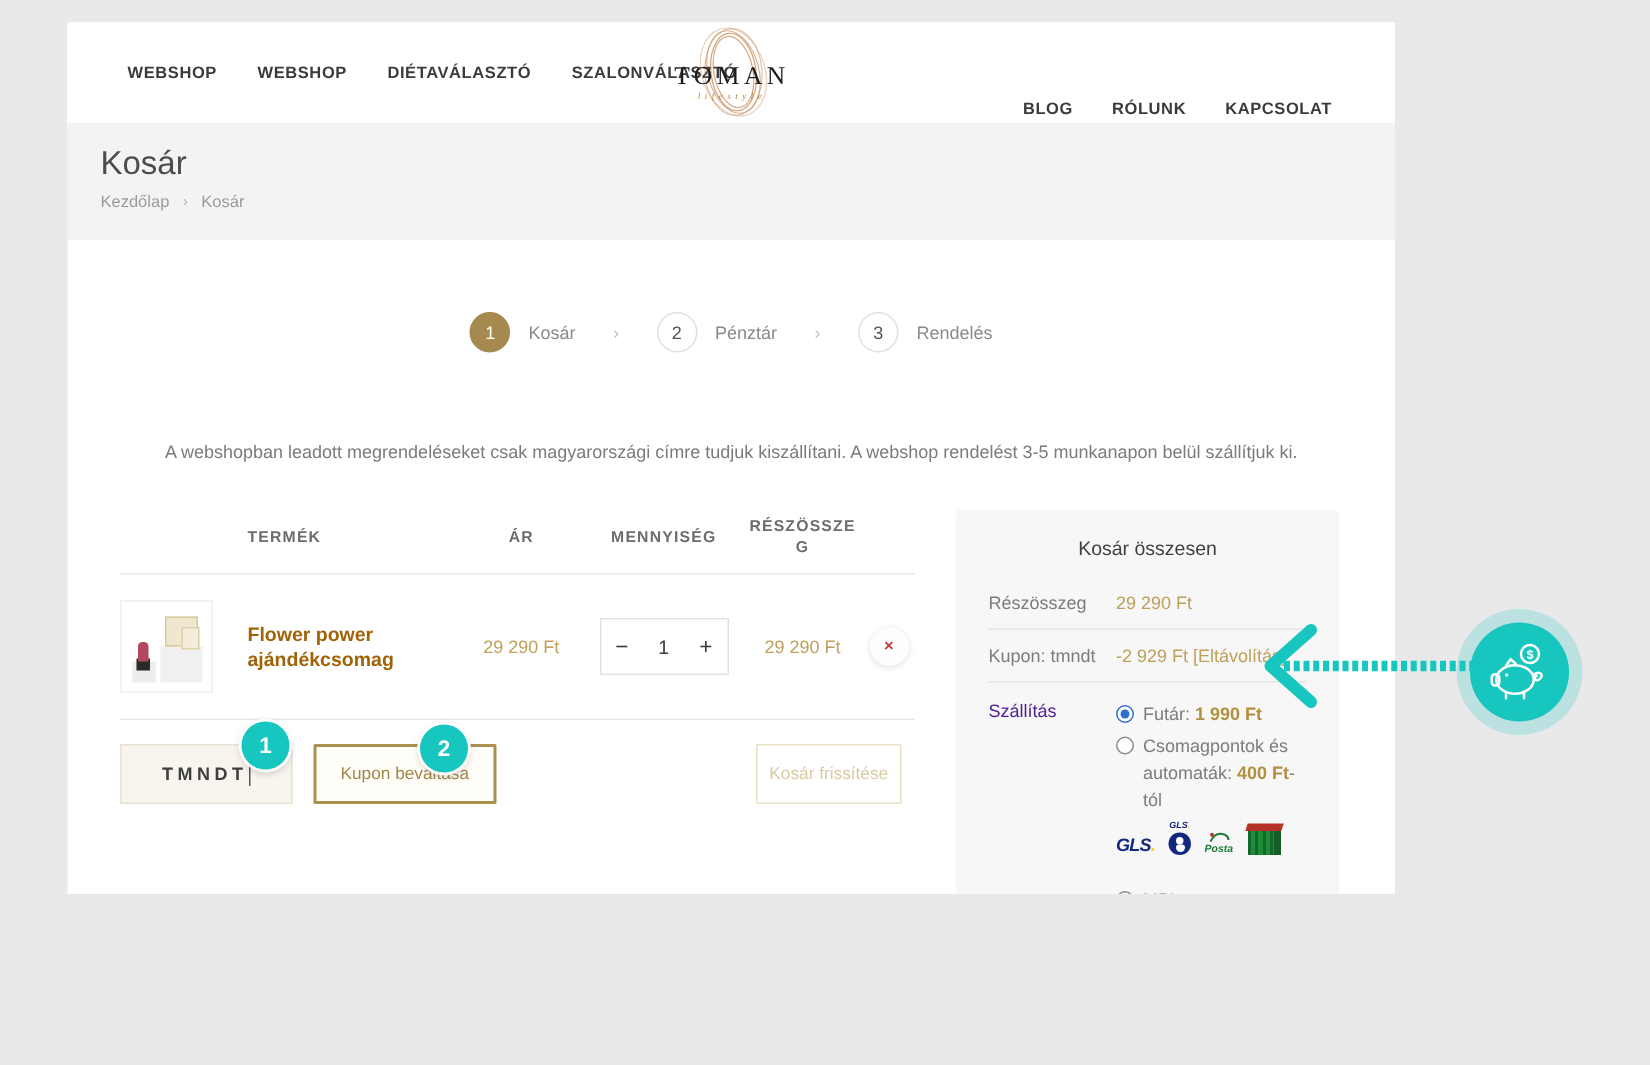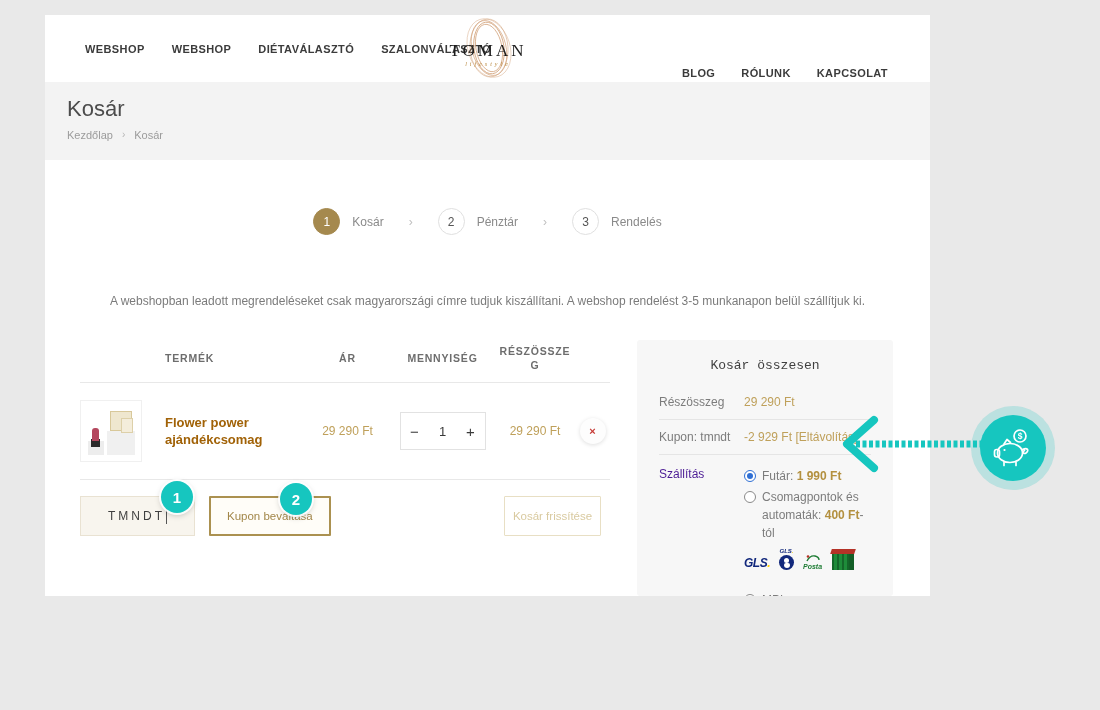--- a/index.html
+++ b/index.html
@@ -58,31 +58,31 @@
   .p-price { text-align:center; font-size:12px; color:#bfa05a; }
   .stepper { width:86px; height:38px; margin:0 auto; border:1px solid #e2e2e2; background:#fff; display:flex; align-items:center; }
   .stepper .st-btn { flex:1; text-align:center; font-size:15px; color:#3a3a3a; cursor:pointer; user-select:none; }
   .stepper .st-val { flex:1; text-align:center; font-size:13px; color:#3a3a3a; }
   .remove-btn { width:26px; height:26px; margin:0 auto; border-radius:50%; background:#fdfdfd;
     box-shadow:0 1px 4px rgba(0,0,0,.13); display:flex; align-items:center; justify-content:center;
     color:#c63a35; font-size:11px; font-weight:700; cursor:pointer; }
   
   .coupon-row { margin-top:16px; display:flex; align-items:center; }
   .coupon-input { width:115px; height:40px; background:#f8f5ee; border:1px solid #e9e2d2;
-    display:flex; align-items:center; justify-content:center; font-size:12px; font-weight:400;
+    display:flex; align-items:center; justify-content:center; font-size:12px; font-weight:700;
     letter-spacing:3px; color:#3f3f3f; cursor:text; }
   .caret { display:inline-block; width:1px; height:16px; background:#555; margin-left:1px; }
   .btn-apply { margin-left:14px; height:40px; padding:0 16px; background:#fffdf8; border:2px solid #ab9150;
     color:#a3874a; font-size:11.5px; border-radius:1px; cursor:pointer; font-family:inherit; }
   .btn-update { margin-left:auto; margin-right:9px; height:40px; width:97px; background:transparent;
     border:1px solid #e8dfc4; color:#d9caa0; font-size:11.5px; border-radius:1px; cursor:pointer; font-family:inherit; }
   
   .summary { position:absolute; left:592px; top:325px; width:256px; height:256px; background:#f7f7f7;
     border-radius:3px; overflow:hidden; }
-  .sum-title { text-align:center; margin-top:18px; font-size:13px; color:#3f3f3f;font-family:Liberation Mono, monospace; }
+  .sum-title { text-align:center; margin-top:18px; font-size:13px; color:#3f3f3f; }
   .sum-body { margin:12px 22px 0 22px; }
   .sum-row { display:flex; padding:10px 0; font-size:12px; }
   .sum-row .lbl { width:85px; color:#7c7c7c; flex-shrink:0; }
   .sum-row .val { color:#bfa05a; }
   .sum-div { border-bottom:1px solid #e5e5e5; }
   .remove-coupon { color:#bfa05a; text-decoration:none; cursor:pointer; }
   .ship-row { display:flex; padding-top:12px; font-size:12px; }
   .ship-row .lbl { width:85px; color:#4c1d95; flex-shrink:0; }
   .ship-opts { flex:1; color:#7c7c7c; }
   .opt { display:flex; align-items:flex-start; gap:6px; line-height:18px; margin-bottom:3px; cursor:pointer; }

